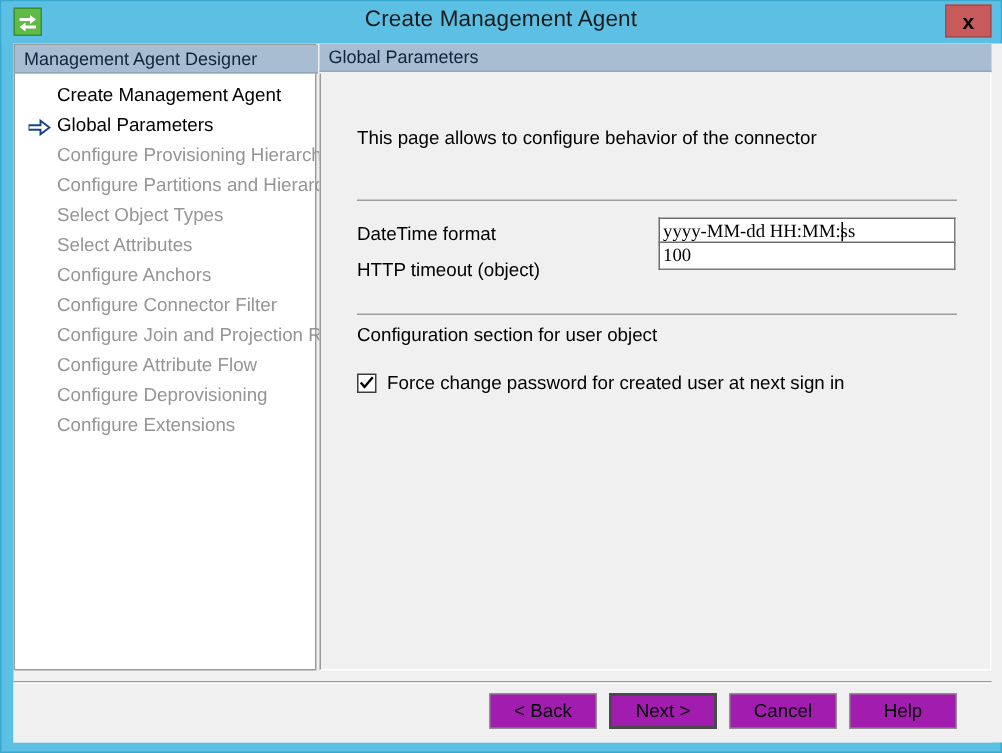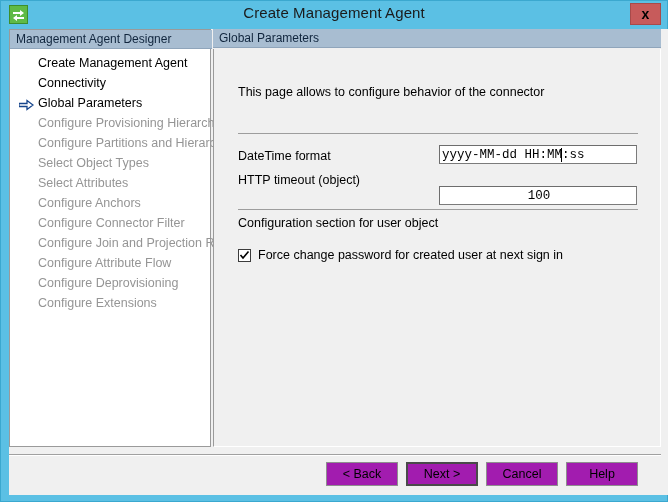--- a/index.html
+++ b/index.html
@@ -191,29 +191,29 @@
   .text-input {
     position: absolute;
     left: 225px;
     width: 198px;
     height: 19px;
     background: #ffffff;
     border: 1px solid #7b7b7b;
     border-top-color: #6d6d6d;
     border-left-color: #6d6d6d;
     box-sizing: border-box;
-    font-family: Liberation Mono, monospace;
+    font-family: Liberation Serif, serif;
     font-size: 12.5px;
     color: #000;
     padding: 0 0 0 2px;
     line-height: 17px;
     outline: none;
   }
   #input-datetime { top: 96px; }
-  #input-timeout { top: 137px; text-align: center; }
+  #input-timeout { top: 112px; }
   #caret {
     position: absolute;
     left: 347px; top: 99px;
     width: 1px; height: 14px;
     background: #000;
   }
 
   .section-text {
     position: absolute;
     left: 24px; top: 167px;
@@ -312,23 +312,20 @@
   <div id="client">
 
     <div id="nav-panel">
       <div id="nav-header">Management Agent Designer</div>
       <div id="nav-list">
 
         <div class="nav-item">
           <span>Create Management Agent</span>
         </div>
 
-        <div class="nav-item">
-          <span>Connectivity</span>
-        </div>
 
         <div class="nav-item">
           <span class="nav-arrow">
             <svg width="15" height="12" viewBox="0 0 15 12">
               <path d="M0 4.5 h8 v-3 l6 4.5 -6 4.5 v-3 h-8 z" fill="none" stroke="#16458c" stroke-width="1.3"></path>
             </svg>
           </span>
           <span>Global Parameters</span>
         </div>
 

